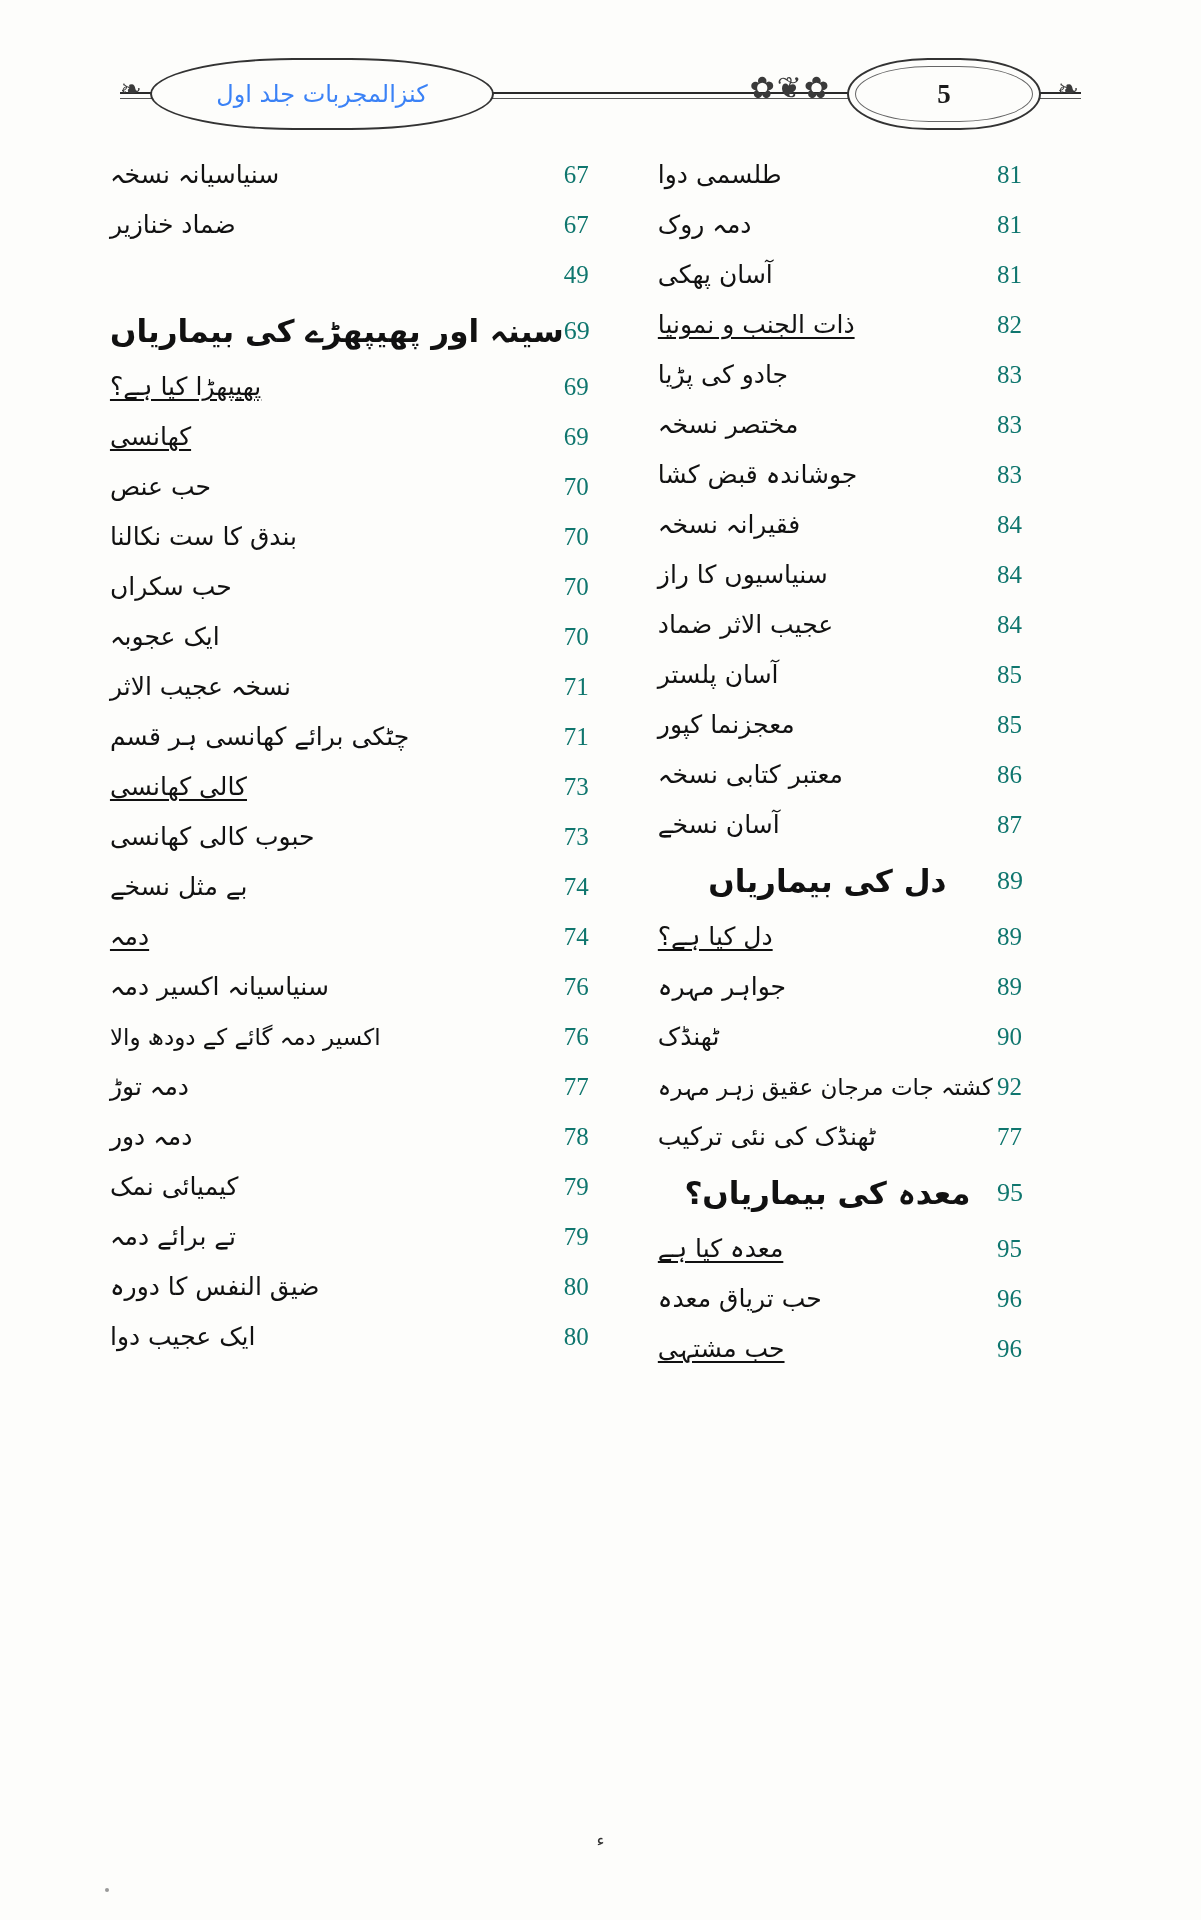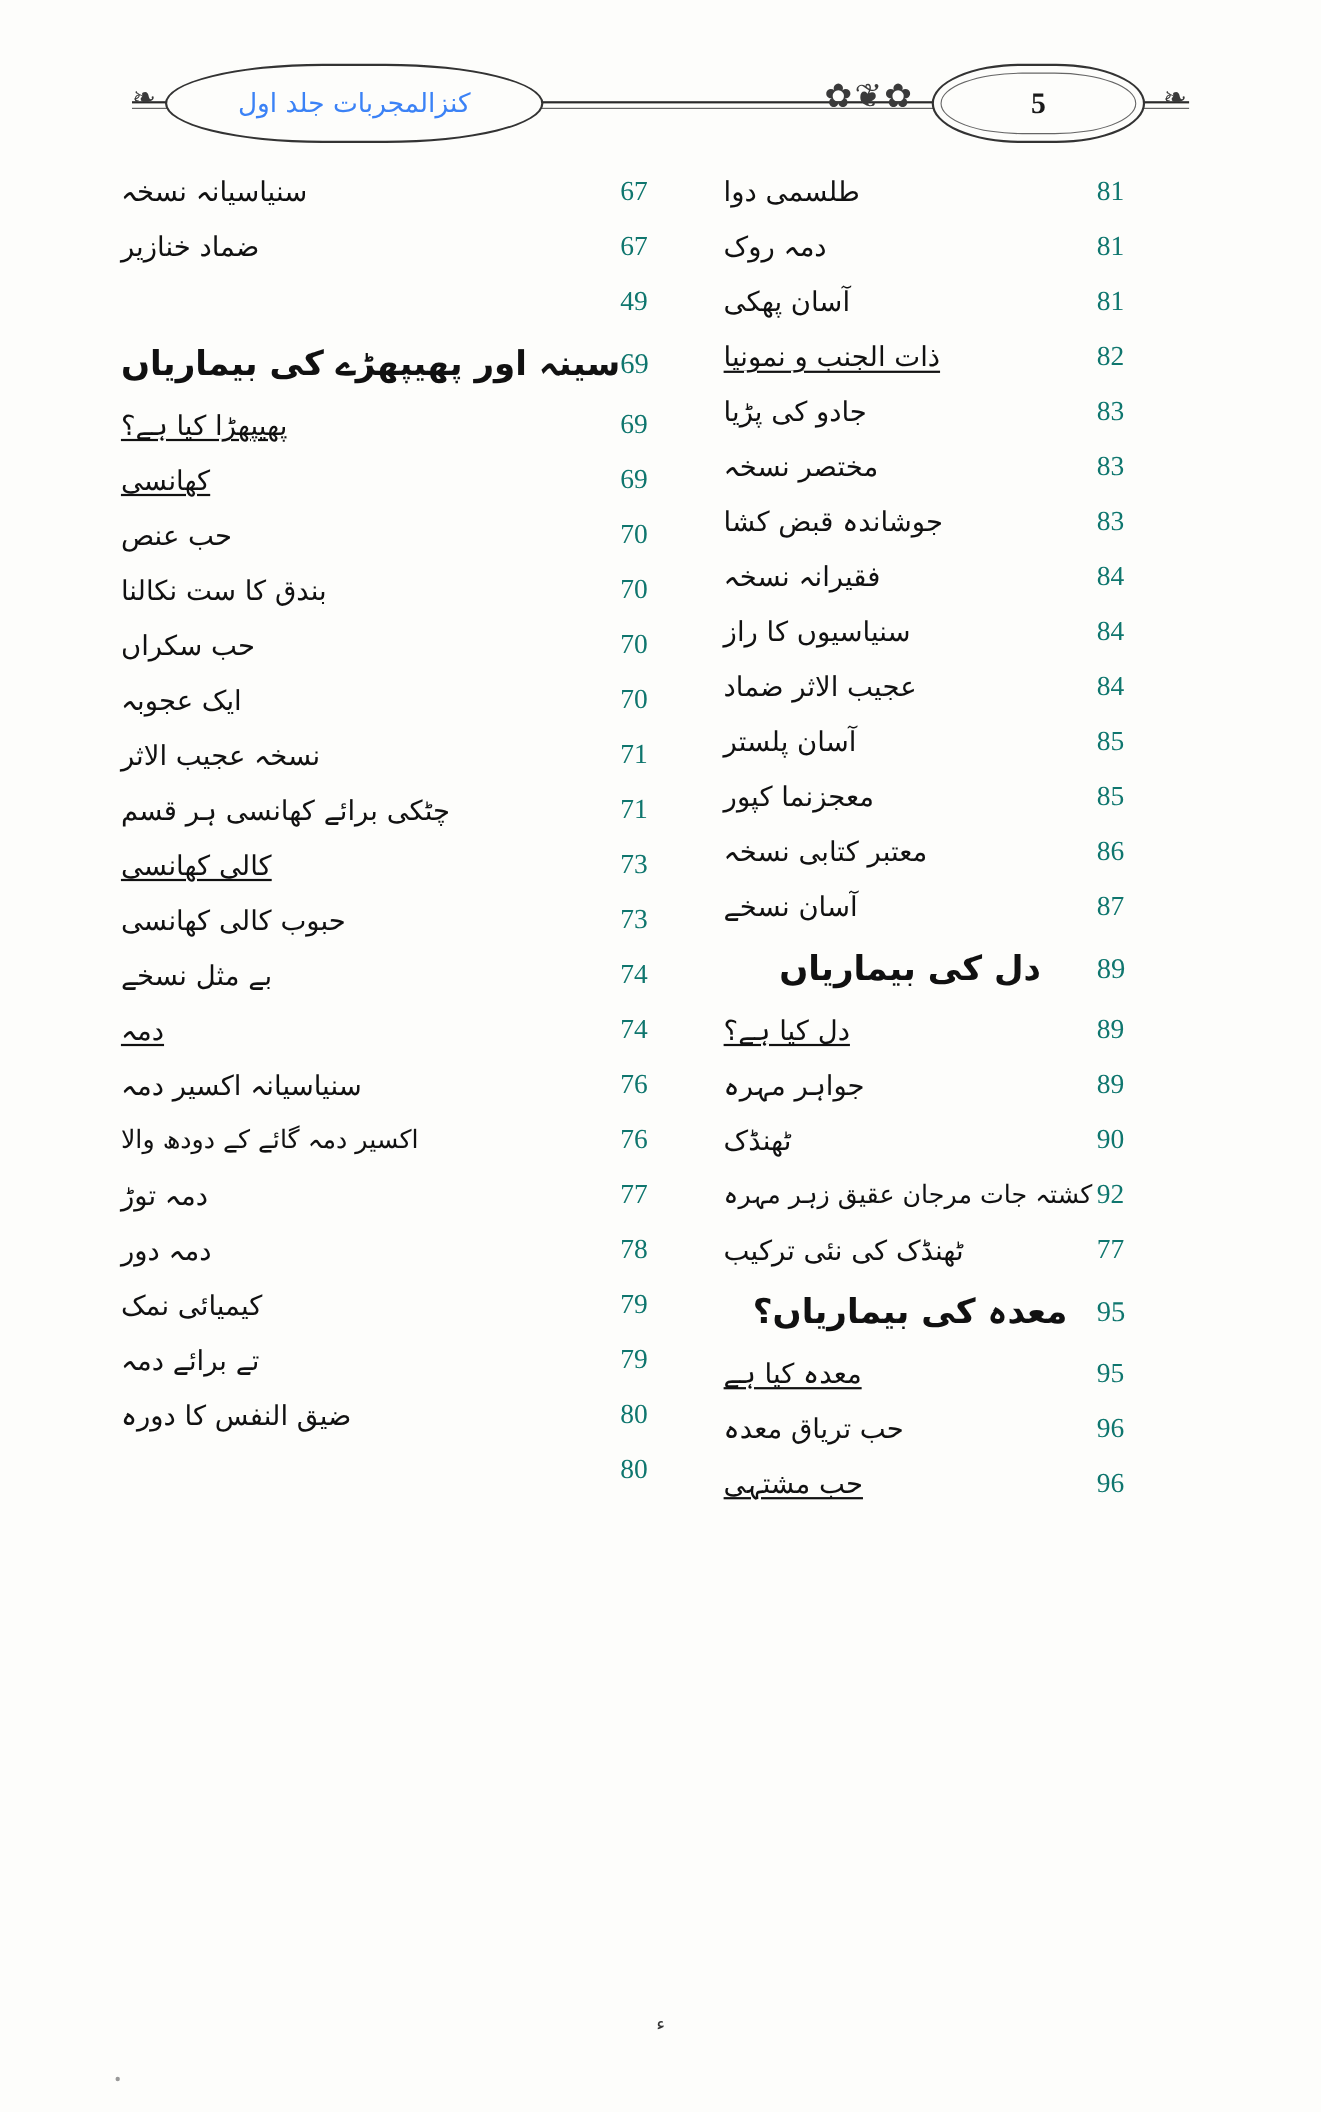--- a/index.html
+++ b/index.html
@@ -382,20 +382,21 @@
       <div class="toc-row normal">
           <span class="pg">79</span>
           <span class="ttl">تے برائے دمہ</span>
         </div>
       <div class="toc-row normal">
           <span class="pg">80</span>
           <span class="ttl">ضیق النفس کا دورہ</span>
         </div>
       <div class="toc-row normal">
           <span class="pg">80</span>
+          <span class="ttl">ایک عجیب دوا</span>
         </div>
     </div>
 
   </div>
 
   <div class="footer-mark">ء</div>
   <div class="page-edge-dot"></div>
 
 </div>
 

